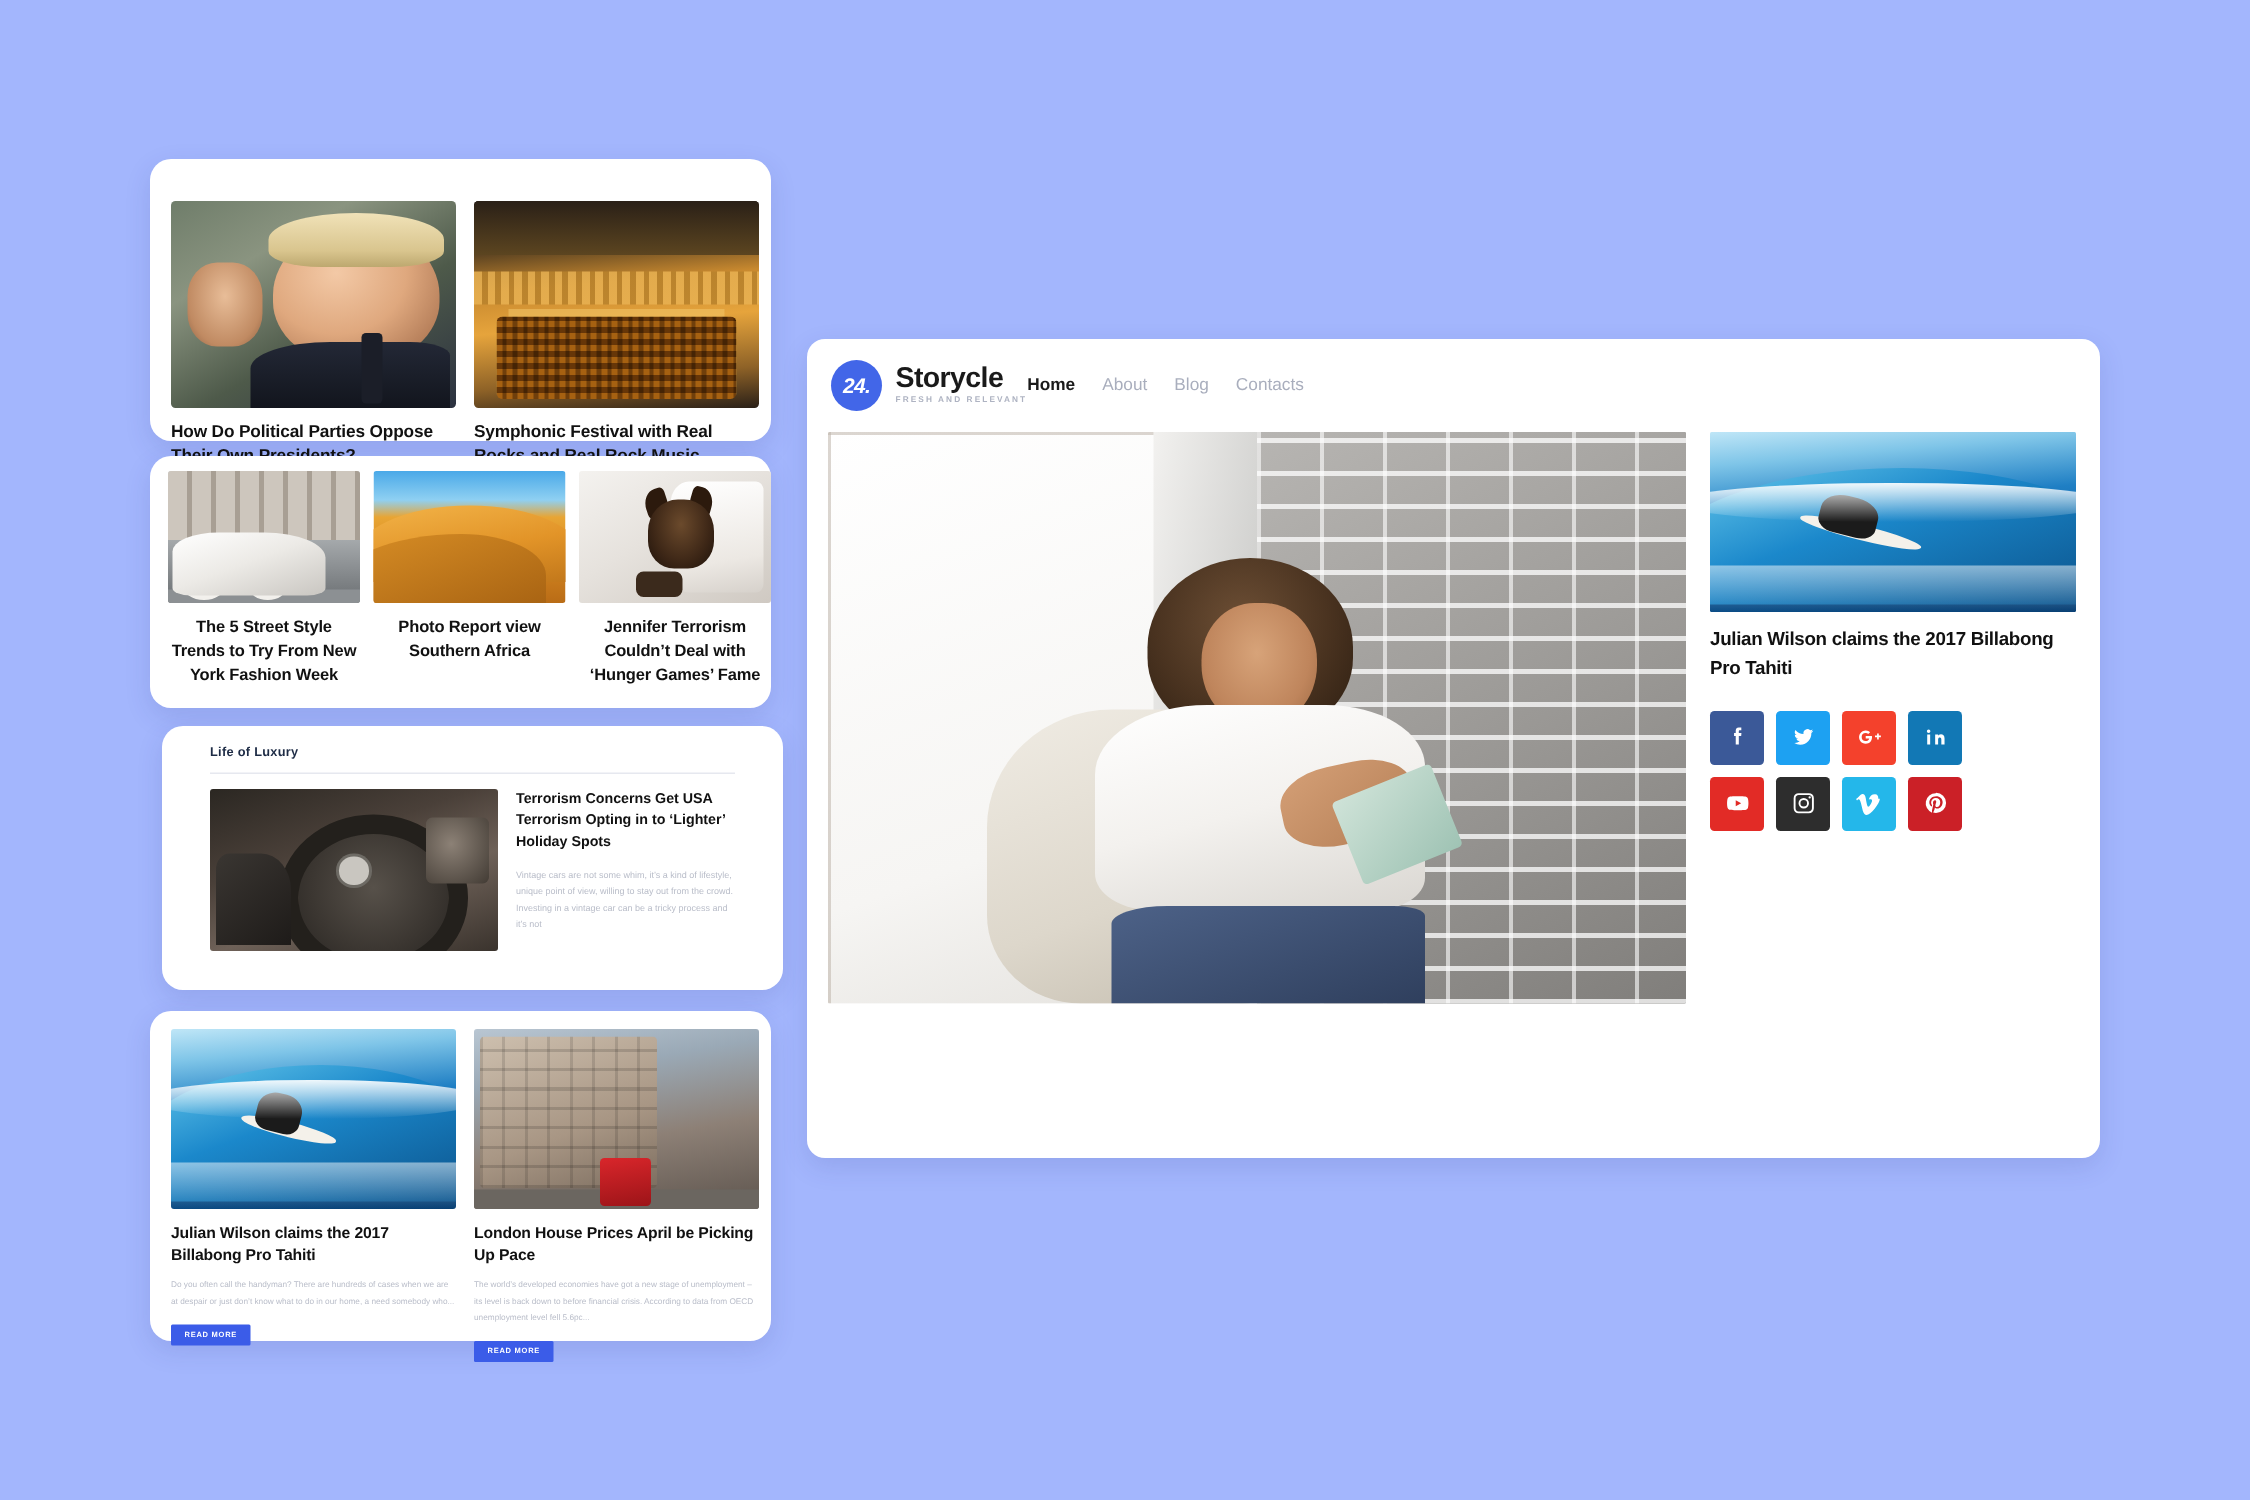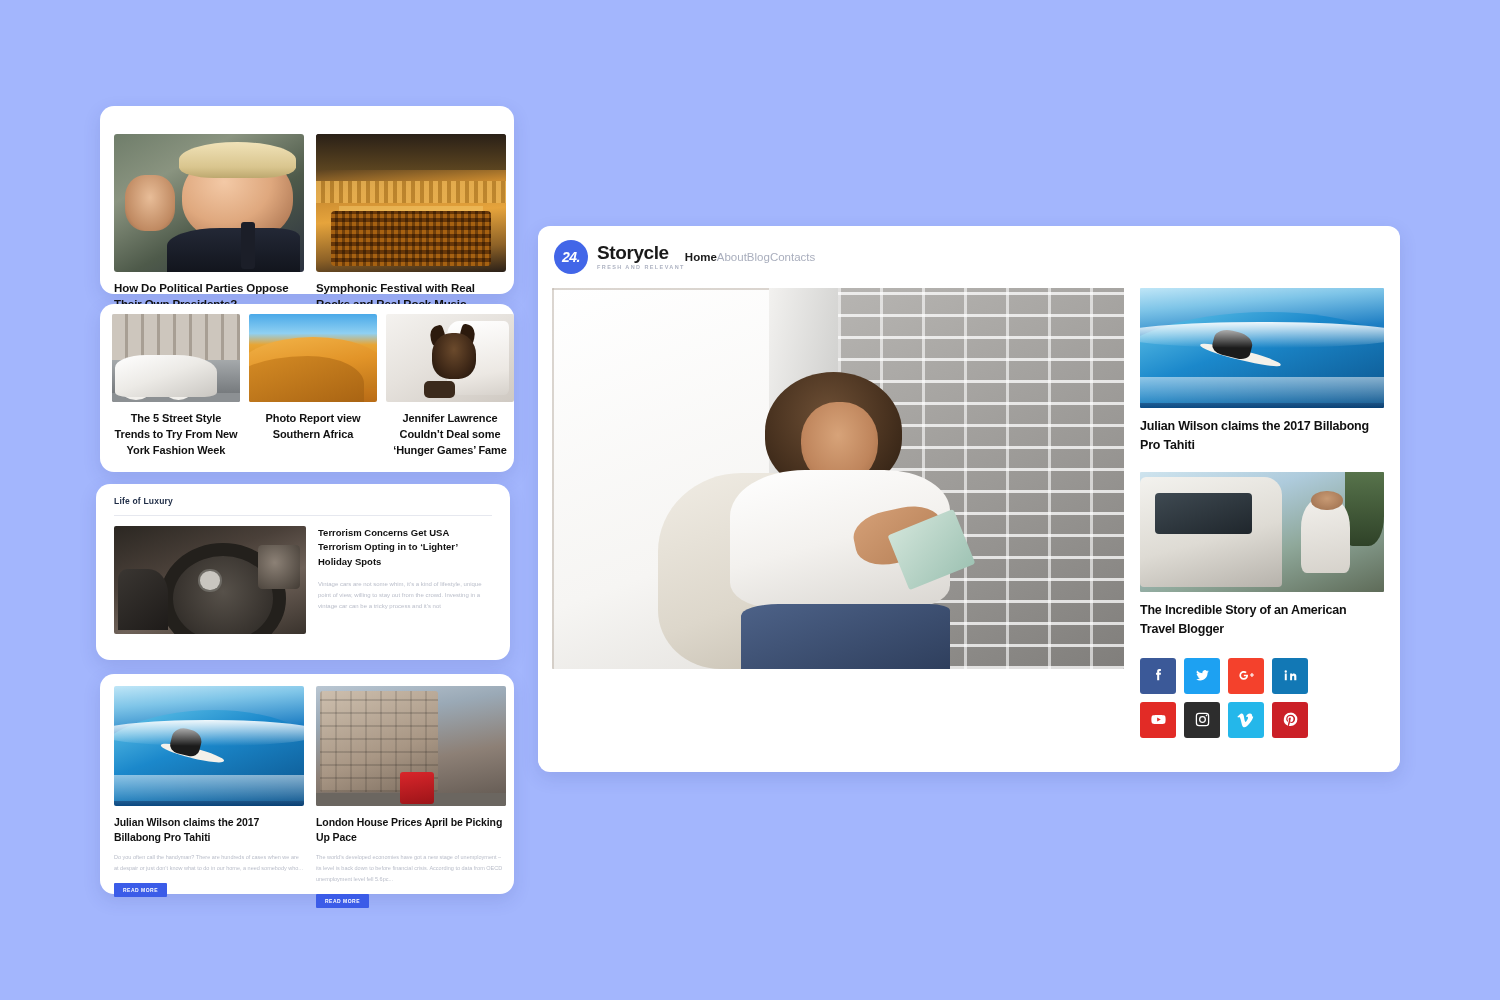--- a/index.html
+++ b/index.html
@@ -37,21 +37,21 @@
   #card-three-up { left: 100px; top: 304px; width: 414px; height: 168px; padding: 10px 12px 0 12px; }
   .three-up-grid { display: flex; gap: 9px; }
   .three-up-col { width: 128px; }
   .three-up-thumb { width: 128px; height: 88px; border-radius: 2px; overflow: hidden; position: relative; }
   .three-up-title {
     font-size: 11px; font-weight: bold; color: #111; line-height: 1.45;
     margin-top: 9px; text-align: center; letter-spacing: -0.1px;
   }
 
   
-  #card-luxury { left: 96px; top: 484px; width: 414px; height: 176px; padding: 12px 18px; }
+  #card-luxury { left: 108px; top: 484px; width: 414px; height: 176px; padding: 12px 32px; }
   .luxury-kicker { font-size: 8.5px; font-weight: bold; color: #1d2b45; letter-spacing: 0.2px; }
   .luxury-rule { height: 1px; background: #e6e8ef; margin: 9px 0 10px 0; }
   .luxury-body { display: flex; gap: 12px; }
   .luxury-thumb { width: 192px; height: 108px; border-radius: 2px; overflow: hidden; position: relative; flex: none; }
   .luxury-text { flex: 1; }
   .luxury-title { font-size: 9.5px; font-weight: bold; color: #111; line-height: 1.5; }
   .luxury-excerpt { font-size: 6px; color: #b9bdc9; line-height: 1.85; margin-top: 10px; }
 
   
   #card-readmore { left: 100px; top: 674px; width: 414px; height: 220px; padding: 12px 14px 0 14px; }
@@ -76,21 +76,21 @@
   .brand { display: flex; align-items: center; gap: 9px; }
   .brand-mark {
     width: 34px; height: 34px; border-radius: 50%; background: #4266e8;
     color: #fff; font-size: 14px; font-weight: bold; font-style: italic;
     display: flex; align-items: center; justify-content: center; letter-spacing: -0.5px;
   }
   .brand-text { line-height: 1; }
   .brand-name { font-size: 19px; font-weight: bold; color: #1a1a1a; letter-spacing: -0.4px; }
   .brand-tag { font-size: 5.5px; color: #aeb3c2; letter-spacing: 1.4px; margin-top: 3px; font-weight: bold; }
 
-  .site-nav { display: flex; align-items: center; }
+  .site-nav { display: flex; gap: 18px; align-items: center; }
   .nav-link { font-size: 11.5px; color: #a9aebd; text-decoration: none; cursor: pointer; }
   .nav-link.active { color: #1a1a1a; font-weight: bold; }
 
   .panel-body { display: flex; gap: 16px; padding: 0 14px 0 14px; }
 
   .hero-col { width: 572px; }
   .hero-img { width: 572px; height: 381px; overflow: hidden; position: relative; border-radius: 1px; }
   .hero-title {
     font-size: 22px; font-weight: bold; color: #111; line-height: 1.6;
     margin-top: 14px; letter-spacing: -0.4px;
@@ -365,21 +365,21 @@
     </div>
 
     <div class="three-up-col">
       <div class="three-up-thumb">
         <div class="ph ph-dog">
           <div class="sub1"></div>
             <div class="sub2"></div>
             <div class="sub3"></div>
         </div>
       </div>
-      <div class="three-up-title">Jennifer Lawrence Couldn’t Deal some ‘Hunger Games’ Fame</div>
+      <div class="three-up-title">Jennifer Terrorism Couldn’t Deal with ‘Hunger Games’ Fame</div>
     </div>
 
   </div>
 </div>
 
 <div class="card" id="card-luxury">
   <div class="luxury-kicker">Life of Luxury</div>
   <div class="luxury-rule"></div>
   <div class="luxury-body">
     <div class="luxury-thumb">
@@ -467,30 +467,20 @@
         <div class="side-item-img">
           <div class="ph ph-surf">
             <div class="sub3"></div>
               <div class="sub2"></div>
               <div class="sub1"></div>
           </div>
         </div>
         <div class="side-item-title">Julian Wilson claims the 2017 Billabong Pro Tahiti</div>
       </div>
 
-      <div class="side-item">
-        <div class="side-item-img">
-          <div class="ph ph-van">
-            <div class="sub3"></div>
-              <div class="sub1"></div>
-              <div class="sub2"></div>
-          </div>
-        </div>
-        <div class="side-item-title">The Incredible Story of an American Travel Blogger</div>
-      </div>
 
       <div class="social-grid">
 
         <div class="social-btn" style="background:#3b5998">
           <svg viewBox="0 0 24 24">
               <path d="M15.1 8.4h-2.2V7c0-.6.4-.8.7-.8h1.4V3.7h-2c-2.2 0-2.7 1.6-2.7 2.7v2H8.9v2.6h1.4V18h2.6v-7h2l.2-2.6z"></path>
             </svg>
         </div>
 
         <div class="social-btn" style="background:#1da1f2">

